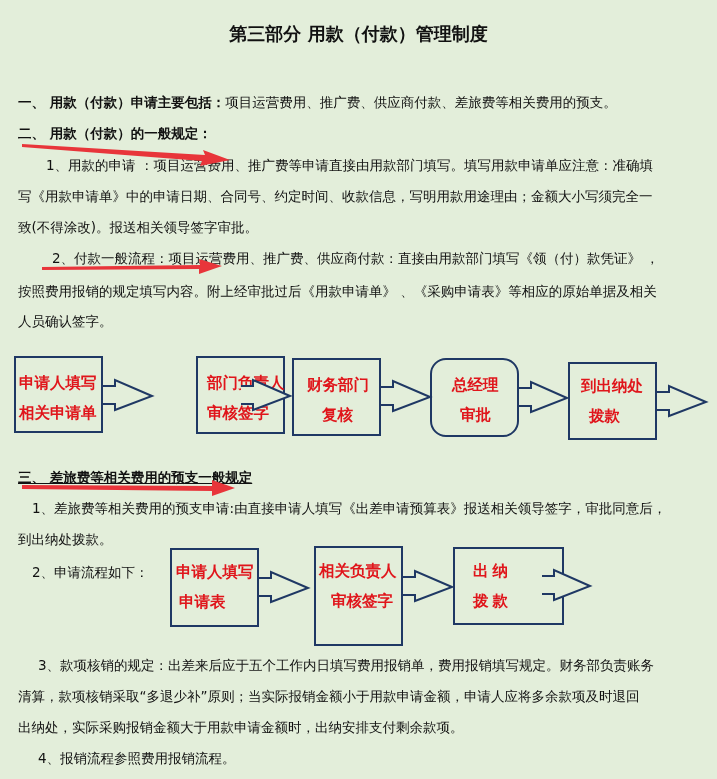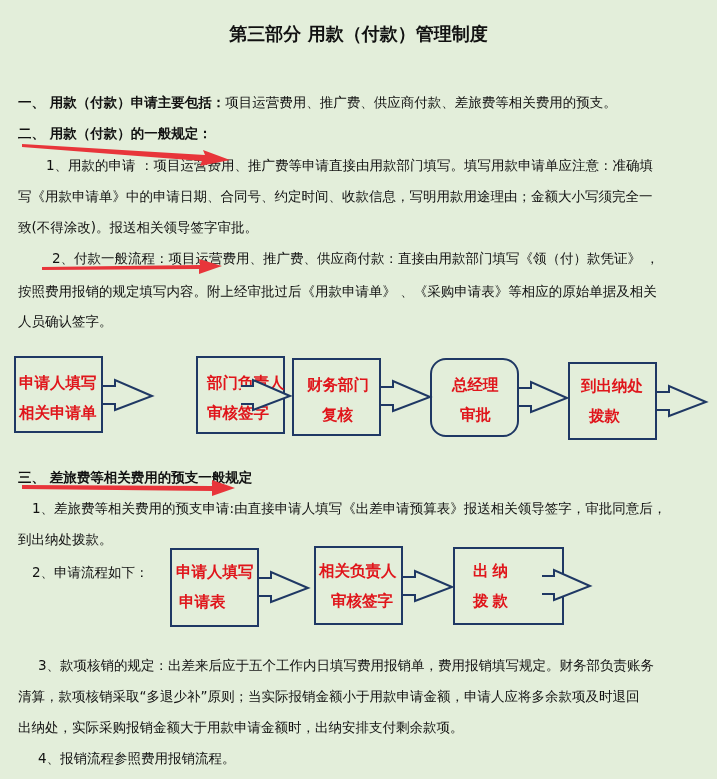--- a/index.html
+++ b/index.html
@@ -6,21 +6,21 @@
   body {
     width:717px; height:779px; overflow:hidden; position:relative;
     background:#e3eeda;
     font-family:"DejaVu Sans","Liberation Sans",sans-serif;
     color:#111;
   }
   .abs { position:absolute; white-space:nowrap; }
   .title { left:0; width:717px; top:22px; text-align:center; font-size:18px; font-weight:bold; }
   .txt { font-size:13.5px; line-height:15px; }
   .bold { font-weight:bold; }
-  .under { }
+  .under { text-decoration:underline; }
   .box {
     position:absolute; box-sizing:border-box;
     border:2px solid #1f3864; background:#e3eeda;
   }
   .box span {
     position:absolute; color:#e0151b; font-weight:bold; font-size:15.5px; white-space:nowrap;font-family:Liberation Serif, serif;
   }
   svg.overlay { position:absolute; left:0; top:0; pointer-events:none; }
 </style>
 </head>
@@ -72,21 +72,21 @@
   <div class="abs txt" style="left:32px; top:501px;">1、差旅费等相关费用的预支申请:由直接申请人填写《出差申请预算表》报送相关领导签字，审批同意后，</div>
   <div class="abs txt" style="left:18px; top:532px;">到出纳处拨款。</div>
 
   <div class="abs txt" style="left:32px; top:565px;">2、申请流程如下：</div>
 
   <div>
     <div class="box" style="left:170px; top:548px; width:89px; height:79px;">
       <span style="left:4px; top:12px;">申请人填写</span>
       <span style="left:7px; top:42px;">申请表</span>
     </div>
-    <div class="box" style="left:314px; top:546px; width:89px; height:79px;">
+    <div class="box" style="left:314px; top:546px; width:89px; height:100px;">
       <span style="left:3px; top:13px;">相关负责人</span>
       <span style="left:15px; top:43px;">审核签字</span>
     </div>
     <div class="box" style="left:453px; top:547px; width:111px; height:78px;">
       <span style="left:18px; top:12px;">出 纳</span>
       <span style="left:18px; top:42px;">拨 款</span>
     </div>
   </div>
 
   <div class="abs txt" style="left:38px; top:658px;">3、款项核销的规定：出差来后应于五个工作内日填写费用报销单，费用报销填写规定。财务部负责账务</div>

